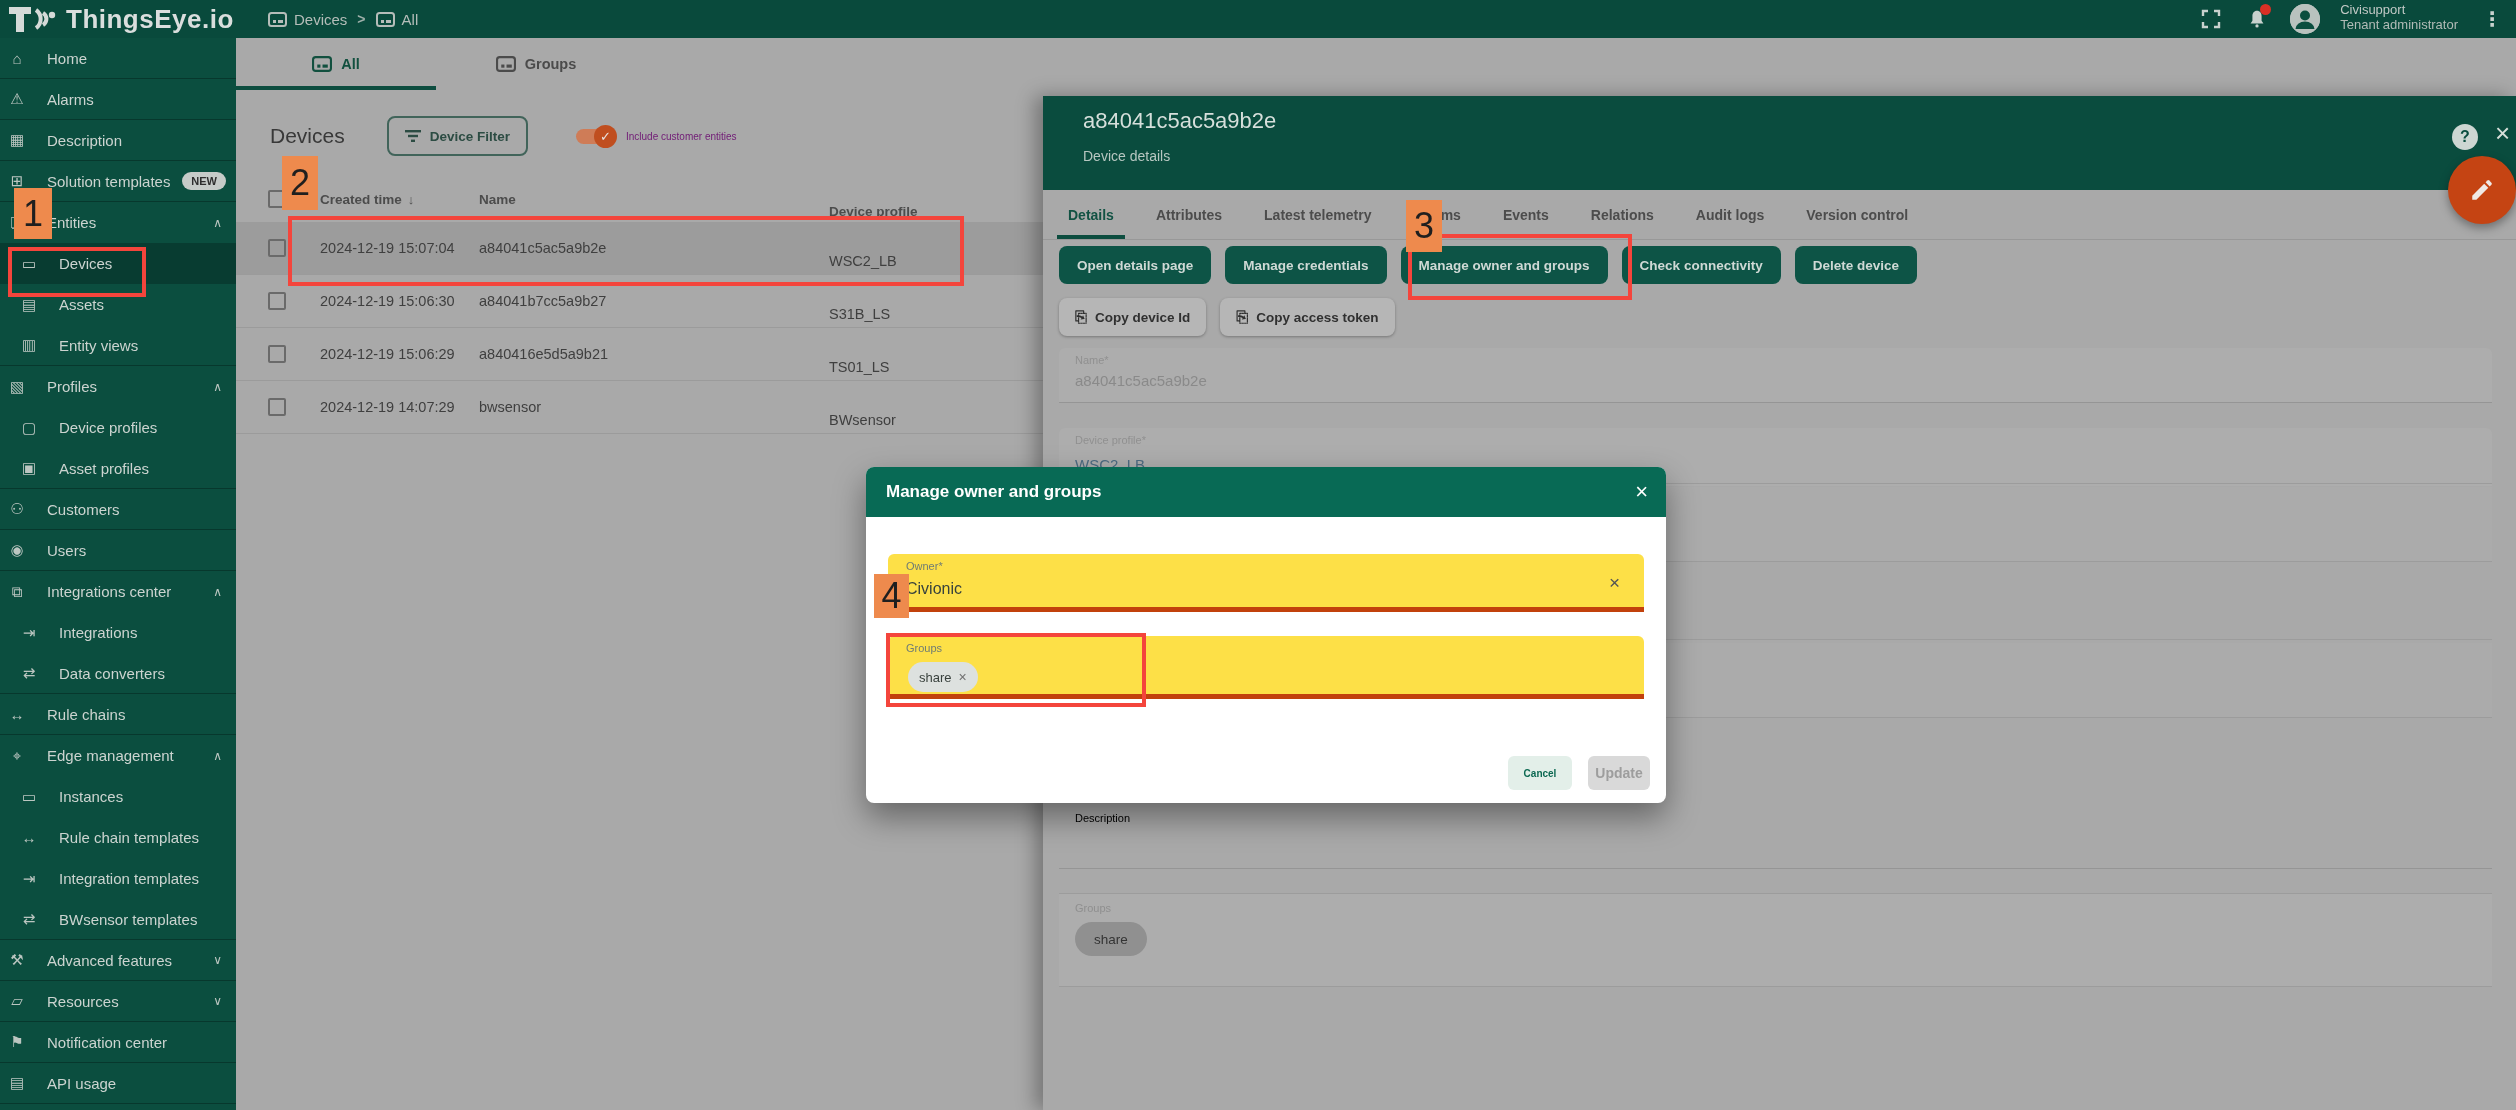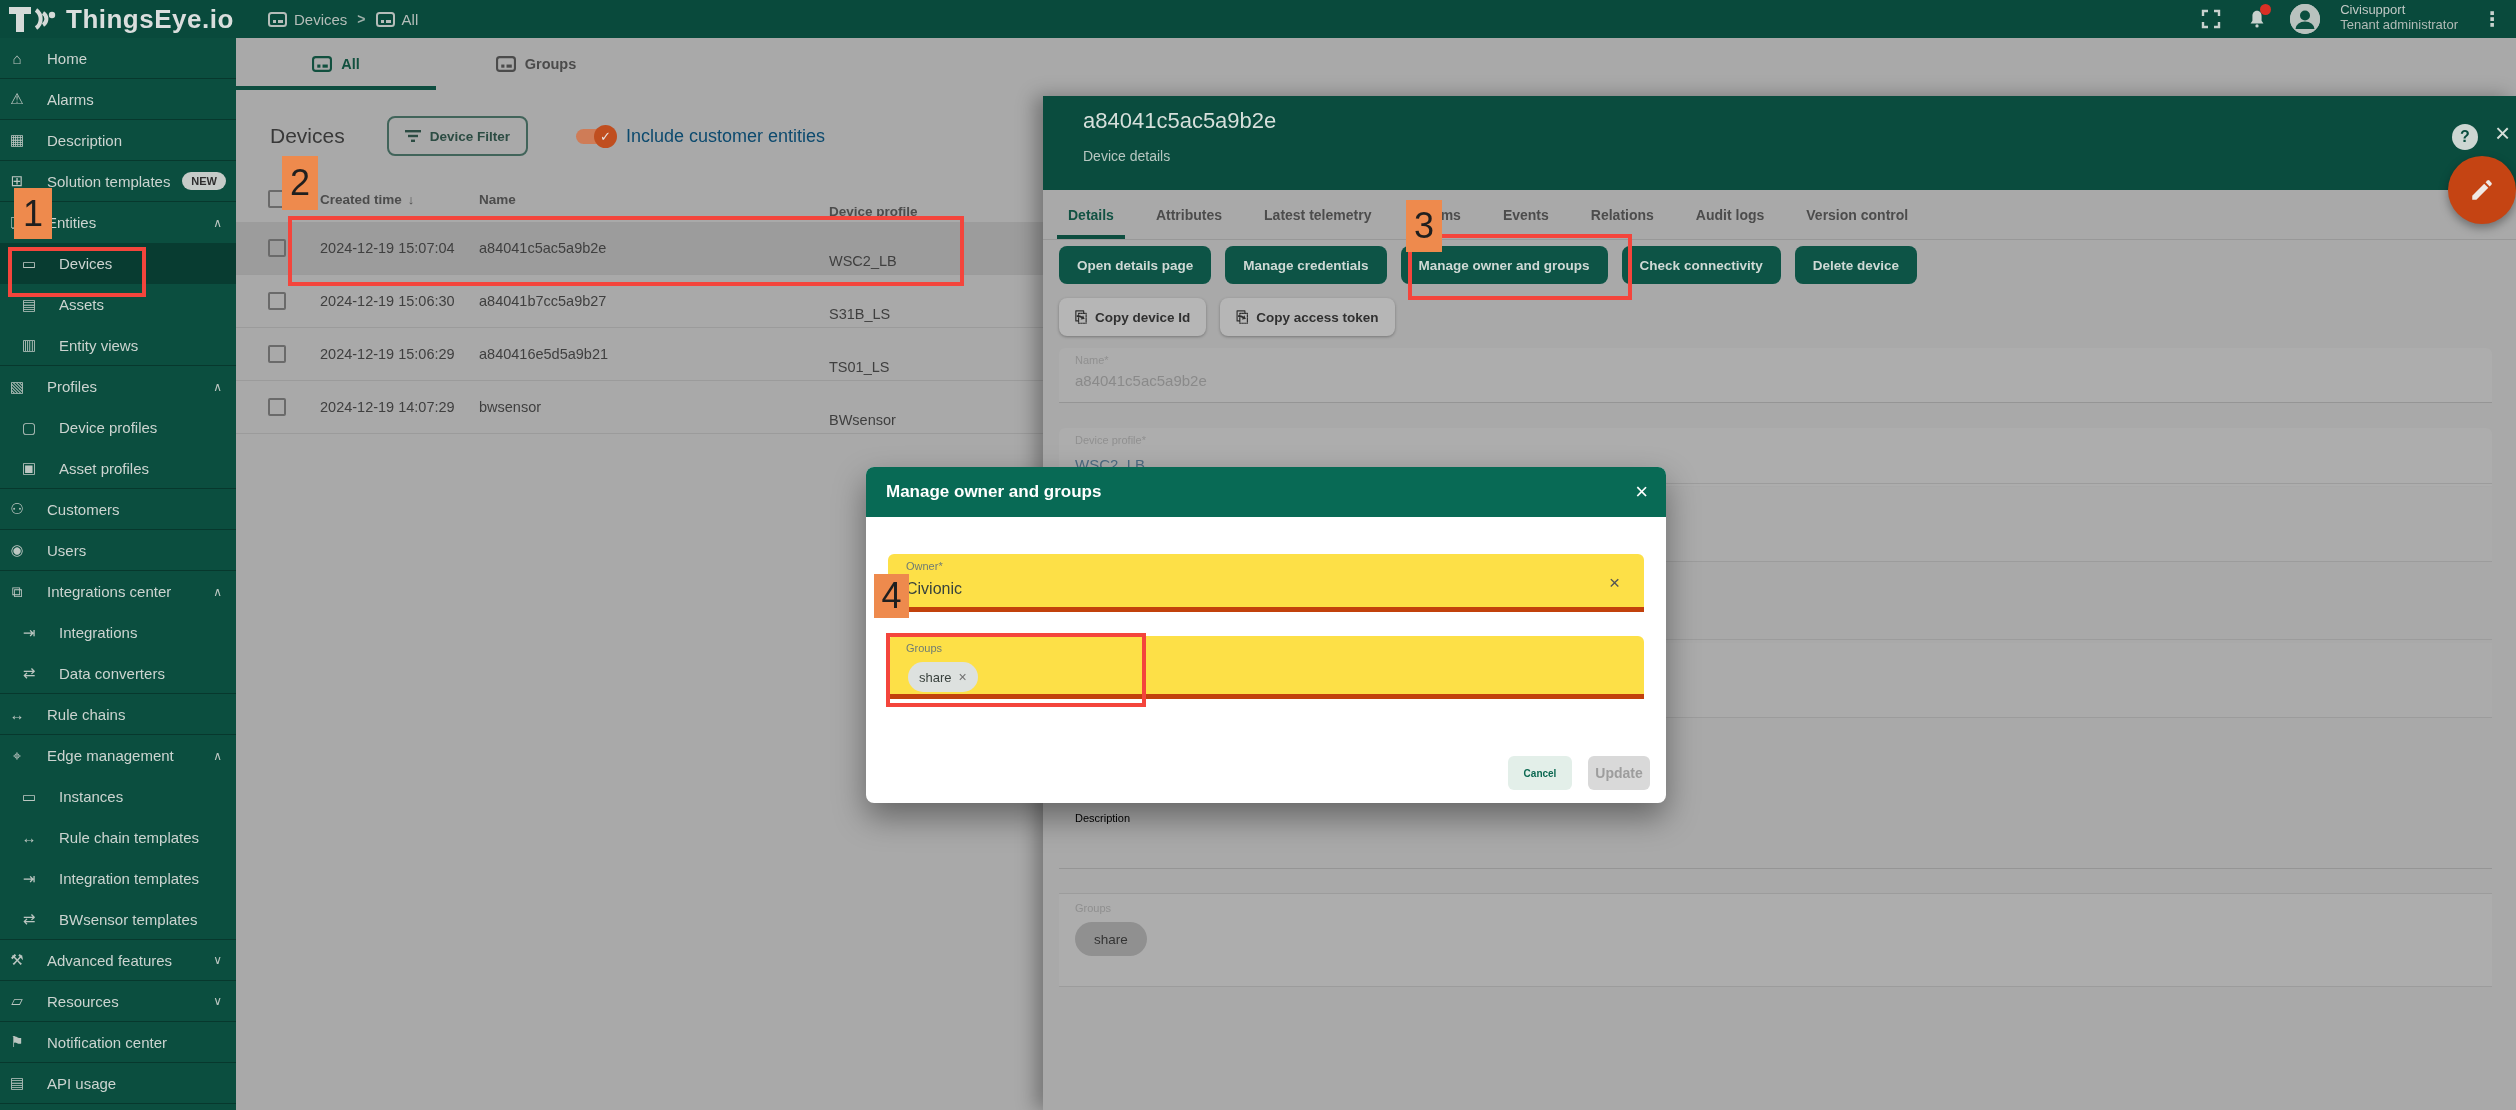--- a/index.html
+++ b/index.html
@@ -34,21 +34,21 @@
   .content{position:absolute;left:236px;top:38px;width:2280px;height:1072px;background:#a9a9a9;z-index:5;}
   .tabbar{display:flex;height:52px;}
   .ctab{width:200px;display:flex;align-items:center;justify-content:center;gap:9px;font-size:14.5px;font-weight:bold;color:#4b4b4b;position:relative;}
   .ctab.active{color:#12503f;}
   .ctab.active::after{content:"";position:absolute;left:0;bottom:0;width:100%;height:4px;background:#0d4d3f;}
   .toolbar{position:absolute;left:0;top:74px;height:48px;display:flex;align-items:center;}
   .pg-title{font-size:21px;color:#383838;margin-left:34px;}
   .filter-btn{margin-left:42px;height:36px;display:flex;align-items:center;gap:9px;padding:0 16px;border:2px solid #41645a;border-radius:8px;color:#2c4c43;font-weight:bold;font-size:13.5px;}
   .toggle{margin-left:48px;position:relative;width:38px;height:15px;border-radius:8px;background:#cf7c57;}
   .toggle-thumb{position:absolute;right:-3px;top:-4px;width:23px;height:23px;border-radius:50%;background:#c04e1f;color:#e9e4e1;font-size:13px;display:flex;align-items:center;justify-content:center;font-weight:bold;}
-  .toggle-label{margin-left:12px;font-size:18px;color:#0c4a6e;}
+  .toggle-label{margin-left:12px;font-size:10px;color:#701a75;}
   .tbl-head{position:absolute;left:0;top:138px;width:100%;height:46px;display:flex;align-items:center;font-size:13.5px;font-weight:bold;color:#4c4c4c;}
   .tbl-rows{position:absolute;left:0;top:184px;width:100%;}
   .tbl-row{height:52px;display:flex;align-items:center;font-size:14.5px;color:#3f3f3f;border-bottom:1px solid #9b9b9b;}
   .tbl-row.selected{background:#9c9c9c;}
   .cb{width:18px;height:18px;border:2px solid #6a6a6a;border-radius:2px;box-sizing:border-box;}
   .col-cb{margin-left:32px;}
   .col-created{margin-left:34px;width:159px;}
   .col-name{width:350px;}
   .col-profile{width:300px;margin-top:25px;}
   .sort-arrow{font-size:13px;color:#4f4f4f;margin-left:6px;}

